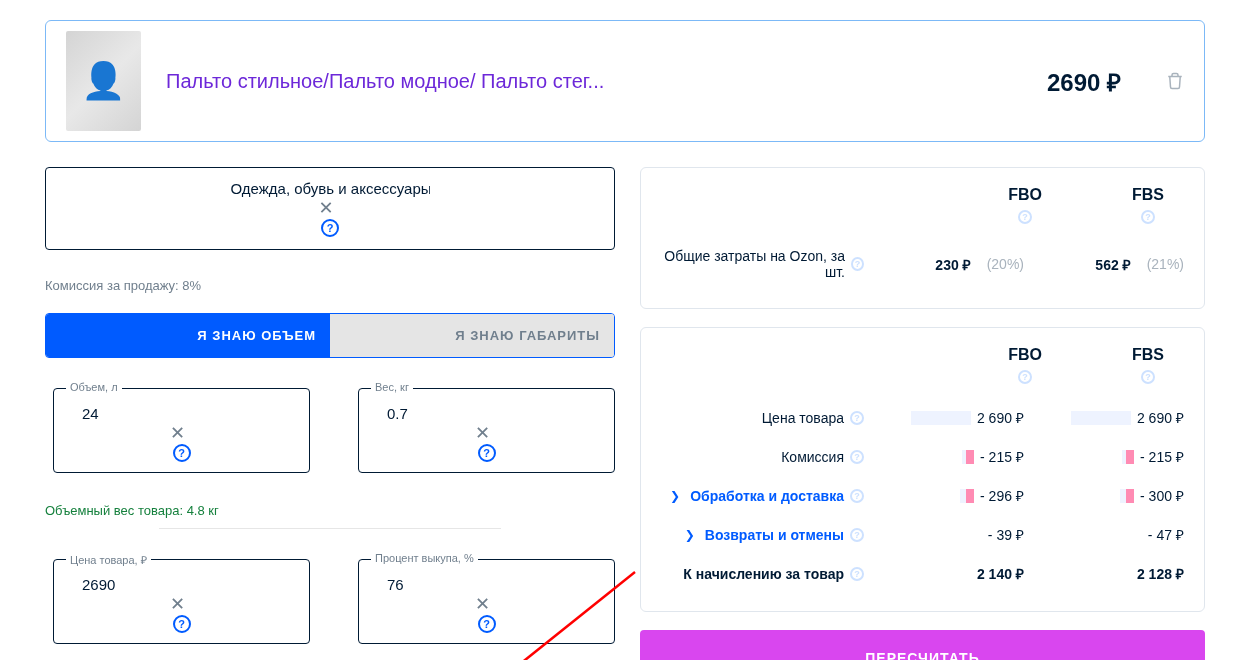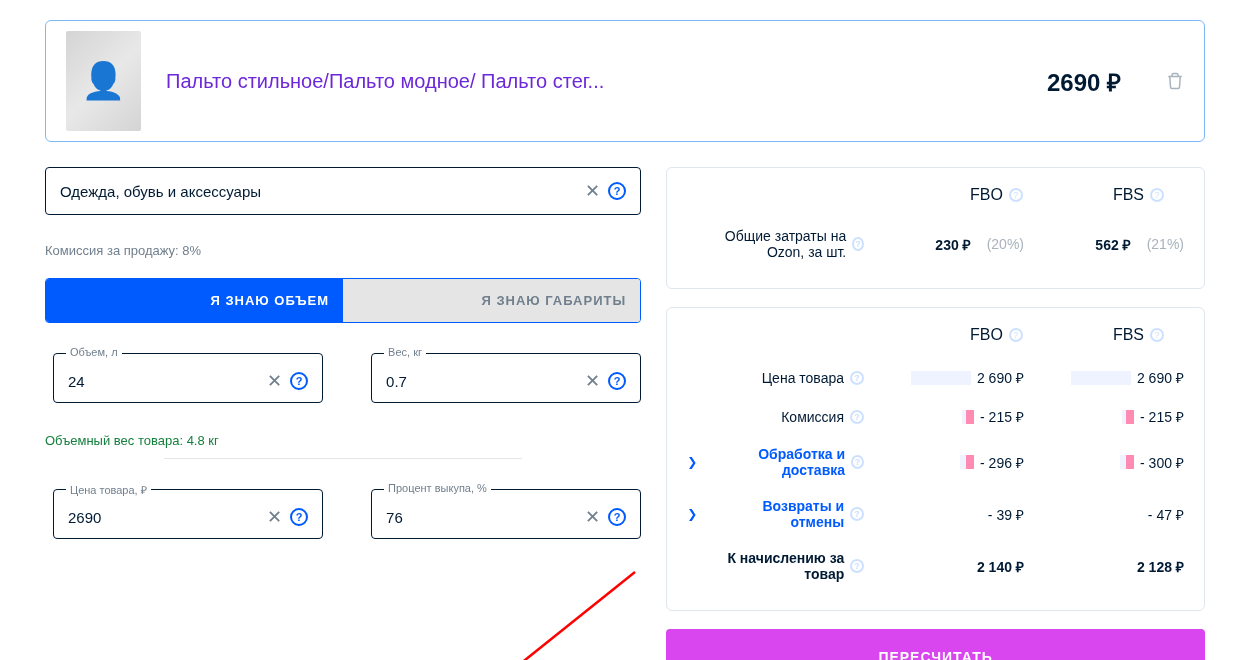--- a/index.html
+++ b/index.html
@@ -9,21 +9,21 @@
 .product-img { width: 75px; height: 100px; background: linear-gradient(135deg, #d4d4d4 0%, #e8e8e8 50%, #d4d4d4 100%); border-radius: 2px; flex-shrink: 0; display:flex; align-items:center; justify-content:center; }
 .product-img::after { content:"👤"; font-size: 36px; color:#999; }
 .product-title { flex: 1; font-size: 20px; color: #6d28d9; }
 .product-price { font-size: 24px; font-weight: bold; margin-right: 20px; }
 .trash { width: 18px; height: 20px; cursor: pointer; }
 
 .main { display: flex; gap: 25px; }
 .left-col { flex: 0 0 570px; }
 .right-col { flex: 1; }
 
-.input-wrap { position: relative; border: 1px solid #001a34; border-radius: 4px; padding: 12px 14px; display: flex; align-items: center; background:#fff; }
+.input-wrap { position: relative; border: 1px solid #001a34; border-radius: 4px; padding: 12px 14px; display: flex; align-items: center; background:#fff;flex-direction:column; }
 .input-wrap.labeled { padding-top: 16px; padding-bottom: 10px; margin-left: 8px; }
 .input-label { position: absolute; top: -8px; left: 12px; background: #fff; padding: 0 4px; font-size: 11px; color: #707f8d; }
 .input-field { flex: 1; border: none; outline: none; font-size: 15px; color: #001a34; background: transparent; }
 .clear-x { font-size: 18px; color: #707f8d; cursor: pointer; margin-right: 8px; font-weight: 300; }
 .help-q { width: 18px; height: 18px; border: 2px solid #005bff; border-radius: 50%; display: inline-flex; align-items: center; justify-content: center; color: #005bff; font-size: 11px; font-weight: bold; cursor: pointer; }
 .help-q.light { border-color: #cde1ff; color: #cde1ff; width: 14px; height: 14px; font-size: 9px; }
 
 .commission-text { font-size: 13px; color: #707f8d; margin: 28px 0 20px; }
 
 .tab-group { display: flex; border: 1px solid #005bff; border-radius: 4px; overflow: hidden; margin-bottom: 30px; }
@@ -32,21 +32,21 @@
 .tab.inactive { background: #e5e5e5; color: #707f8d; }
 
 .input-row { display: flex; gap: 40px; margin-bottom: 20px; }
 .input-row .input-wrap { flex: 1; }
 
 .vol-weight { font-size: 13px; color: #15803d; margin: 30px 0 10px; }
 .divider { border: none; border-top: 1px solid #e6e6e6; margin: 0 auto 30px; width: 60%; }
 
 .panel { border: 1px solid #e0e6ed; border-radius: 6px; padding: 18px 20px; margin-bottom: 18px; }
 .panel-header { display: flex; justify-content: flex-end; gap: 90px; padding-right: 20px; margin-bottom: 14px; }
-.panel-header span { font-size: 16px; font-weight: normal; display: inline-flex; align-items: center; gap: 6px; }
+.panel-header span { font-size: 16px; font-weight: bold; display: inline-flex; align-items: center; gap: 6px; flex-direction: column; }
 
 .cost-row { display: flex; align-items: center; padding: 10px 0; }
 .cost-label { flex: 1; text-align: right; font-size: 14px; display: flex; justify-content: flex-end; align-items: center; gap: 6px; }
 .cost-fbo, .cost-fbs { width: 160px; text-align: right; font-size: 14px; display: flex; align-items: center; justify-content: flex-end; gap: 6px; }
 .pct { color: #a9b3bd; }
 .bar { display: inline-block; height: 14px; background: #eef3ff; width: 60px; position: relative; }
 .bar.pink::after { content:""; position:absolute; right:0; top:0; bottom:0; width:8px; background:#ff8bb3; }
 
 .link-blue { color: #005bff; font-weight: bold; }
 .chev { color: #005bff; margin-right: 4px; font-size: 12px; }

